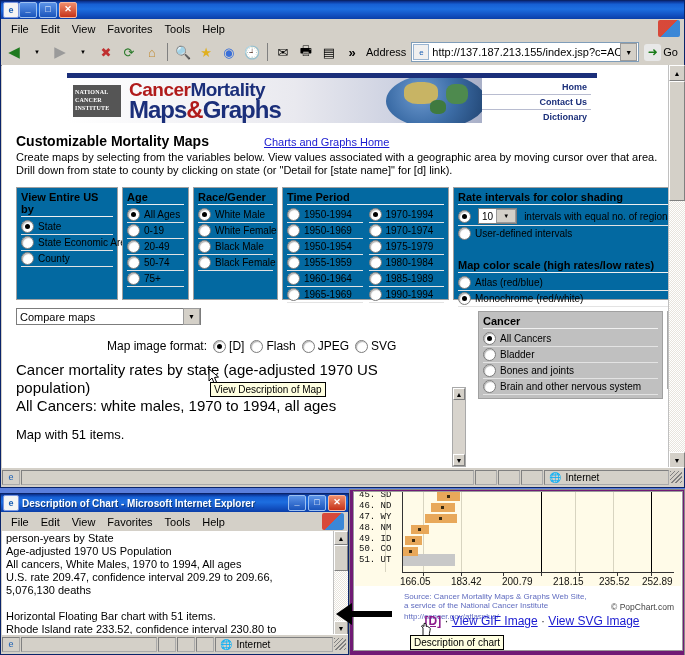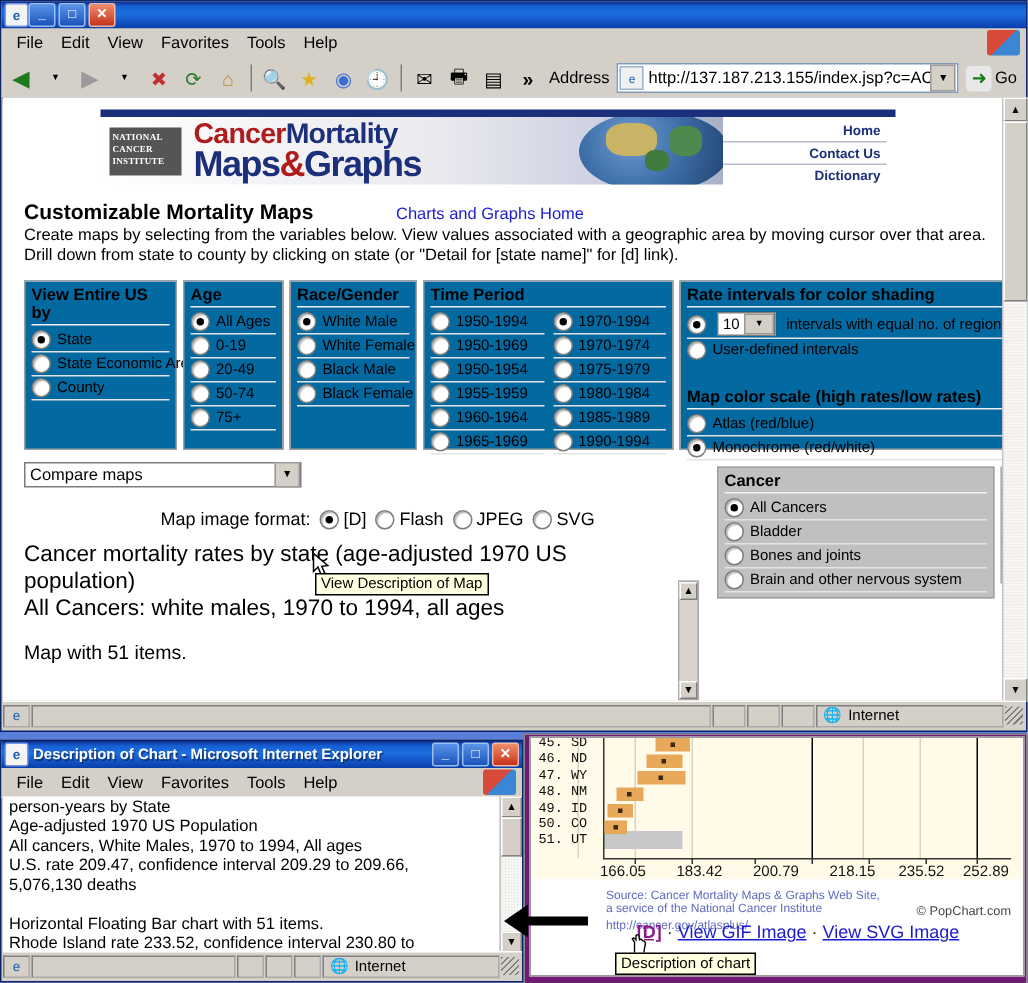--- a/index.html
+++ b/index.html
@@ -61,21 +61,21 @@
   .ln2 .c1{color:#b01b1b;}
   .globe{position:absolute;right:-4px;top:-4px;width:100px;height:54px;border-radius:50%;
      background:radial-gradient(circle at 35% 35%,#6f9bd0 0%,#3d6ea8 45%,#1d3f6b 100%);overflow:hidden;}
   .globe i{position:absolute;background:#c8b464;border-radius:40%;display:block;}
   .bn-right{flex:1;background:#fff;padding:2px 6px 0 0;}
   .bn-right div{color:#1b2f7a;font-weight:bold;font-size:9px;text-align:right;
      border-bottom:1px solid #b8bcd0;padding:2px 4px 2px 0;}
   .bn-right div:last-child{border-bottom:none;}
   
   .sec-title{font-size:14px;font-weight:bold;margin:10px 0 0 14px;display:inline-block;}
-  .cg-home{color:#1a1ad0;font-size:11px;margin-left:52px;}
+  .cg-home{color:#1a1ad0;text-decoration:underline;font-size:11px;margin-left:52px;}
   .blurb{margin:2px 14px 0 14px;font-size:11px;line-height:13px;}
   
   .panels{display:flex;margin:10px 0 0 14px;gap:4px;}
   .panel{background:#0369a1;border:1px solid #a0a0a0;padding:3px 4px 4px 4px;box-sizing:border-box;}
   .ph{font-weight:bold;font-size:11px;border-bottom:1px solid #f0f0f0;padding-bottom:1px;margin-bottom:2px;}
   .opt{display:flex;align-items:center;gap:4px;border-bottom:1px solid #e3e3e3;padding:1px 0;font-size:10px;white-space:nowrap;}
   .radio{width:11px;height:11px;border-radius:50%;background:#fff;border:1px solid #7c7c7c;
      box-shadow:inset 1px 1px 1px rgba(0,0,0,.3);flex:0 0 auto;position:relative;}
   .radio.on::after{content:"";position:absolute;left:3px;top:3px;width:5px;height:5px;border-radius:50%;background:#000;}
   .tp-cols{display:flex;gap:6px;}

